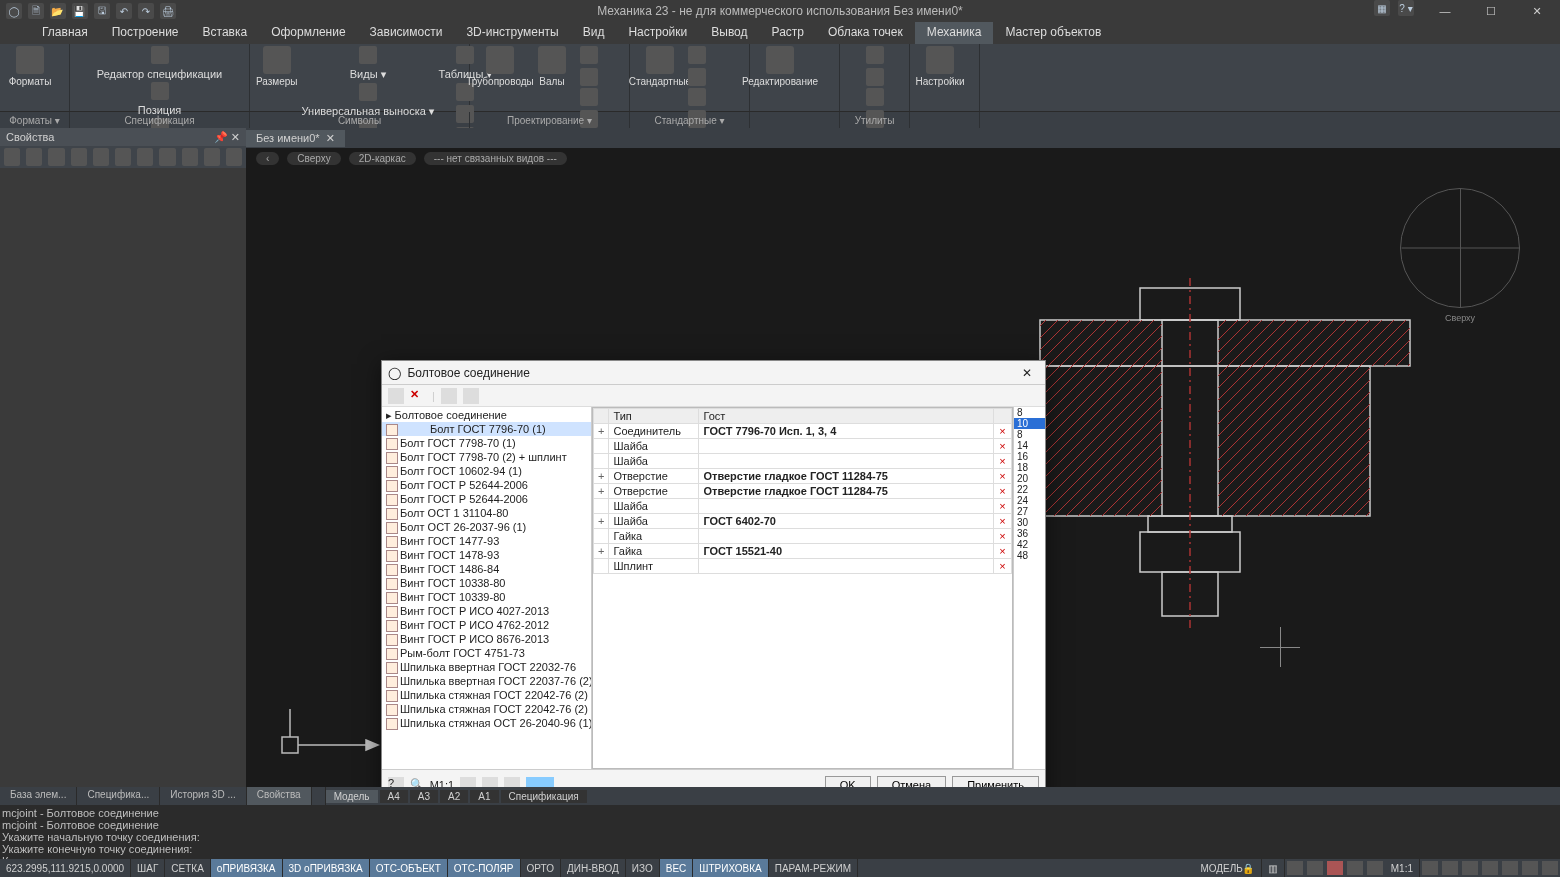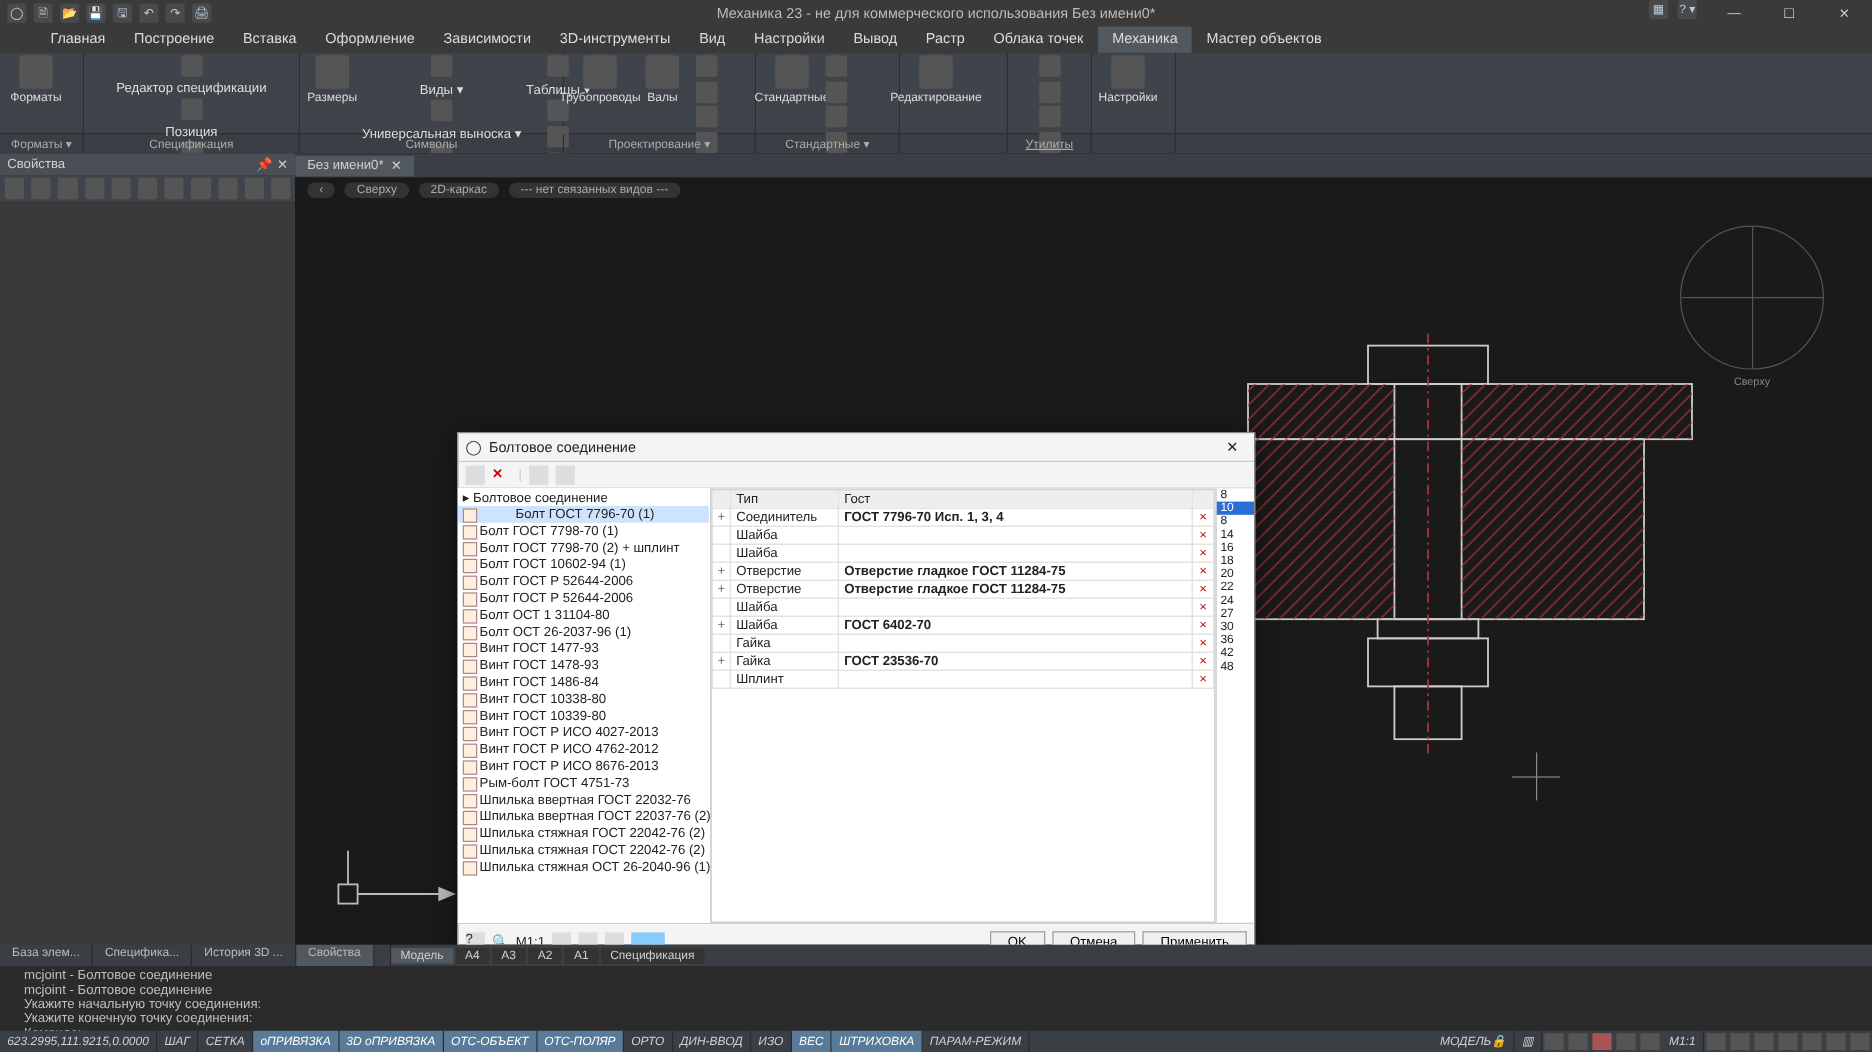--- a/index.html
+++ b/index.html
@@ -55,24 +55,24 @@
 .crosshair::after { top:50%; left:0; height:1px; width:100%; }
 
 
 .btabs { height:18px; background:#3a3f45; display:flex; }
 .btab { padding:2px 10px; font-size:10px; border-right:1px solid #2a2a2a; color:#bbb; }
 .btab.active { background:#51585e; }
 .ltabs-right { height:18px; display:flex; align-items:center; gap:2px; }
 .ltab { padding:1px 8px; font-size:10px; background:#333; }
 .ltab.active { background:#51585e; }
 
-.cli { height:54px; background:#2b2b2b; color:#bfbfbf; font-family:Consolas,monospace; font-size:11px; padding:2px 20px; overflow:hidden; }
+.cli { height:54px; background:#2b2b2b; color:#bfbfbf; font-family:Consolas,monospace; font-size:11px; padding:2px 2px; overflow:hidden; }
 .cli .line { white-space:nowrap; }
 
-.status { height:18px; background:#3a3f45; display:flex; align-items:center; font-size:10px;font-style:italic; }
+.status { height:18px; background:#3a3f45; display:flex; align-items:center; font-size:10px; }
 .status .cell { padding:0 6px; border-right:1px solid #2a2a2a; height:100%; display:flex; align-items:center; }
 .status .cell.on { background:#5a7a9a; color:#fff; }
 .status .spacer { flex:1; }
 .status .ic { width:16px; height:14px; background:#555; margin:0 2px; }
 
 
 .dialog { position:absolute; left:135px; top:192px; width:665px; height:440px; background:#f4f4f4; color:#222; border:1px solid #888; box-shadow:0 4px 20px rgba(0,0,0,.5); display:flex; flex-direction:column; }
 .dlg-title { height:24px; display:flex; align-items:center; padding:0 6px; gap:6px; font-size:12px; border-bottom:1px solid #ccc; }
 .dlg-title .x { margin-left:auto; width:24px; text-align:center; cursor:pointer; }
 .dlg-toolbar { height:22px; display:flex; gap:6px; padding:2px 6px; border-bottom:1px solid #ddd; align-items:center; }
@@ -283,21 +283,21 @@
       </div>
   </div>
 </div>
 <div class="ribbon-labels" id="ribbon-labels">
     <div class="seg" style="width: 70px;">Форматы ▾</div>
     <div class="seg" style="width: 180px;">Спецификация</div>
     <div class="seg" style="width: 220px;">Символы</div>
     <div class="seg" style="width: 160px;">Проектирование ▾</div>
     <div class="seg" style="width: 120px;">Стандартные ▾</div>
     <div class="seg" style="width: 90px;"></div>
-    <div class="seg" style="width: 70px; text-decoration: underline;">Утилиты</div>
+    <div class="seg" style="width: 70px;">Утилиты</div>
     <div class="seg" style="width: 70px;"></div>
   </div>
 
 <div class="main">
   <div class="leftpanels">
     <div class="panel-title">
       <span>Свойства</span>
       <span><span>📌</span> <span>✕</span></span>
     </div>
     <div class="panel-toolbar">
@@ -464,21 +464,21 @@
                       </tr>
                       <tr>
                         <td class="exp"></td>
                         <td>Гайка</td>
                         <td></td>
                         <td class="del">×</td>
                       </tr>
                       <tr>
                         <td class="exp">+</td>
                         <td>Гайка</td>
-                        <td class="bold">ГОСТ 23536-70</td>
+                        <td class="bold">ГОСТ 15521-40</td>
                         <td class="del">×</td>
                       </tr>
                       <tr>
                         <td class="exp"></td>
                         <td>Шплинт</td>
                         <td></td>
                         <td class="del">×</td>
                       </tr>
                     </tbody>
                   </table>

